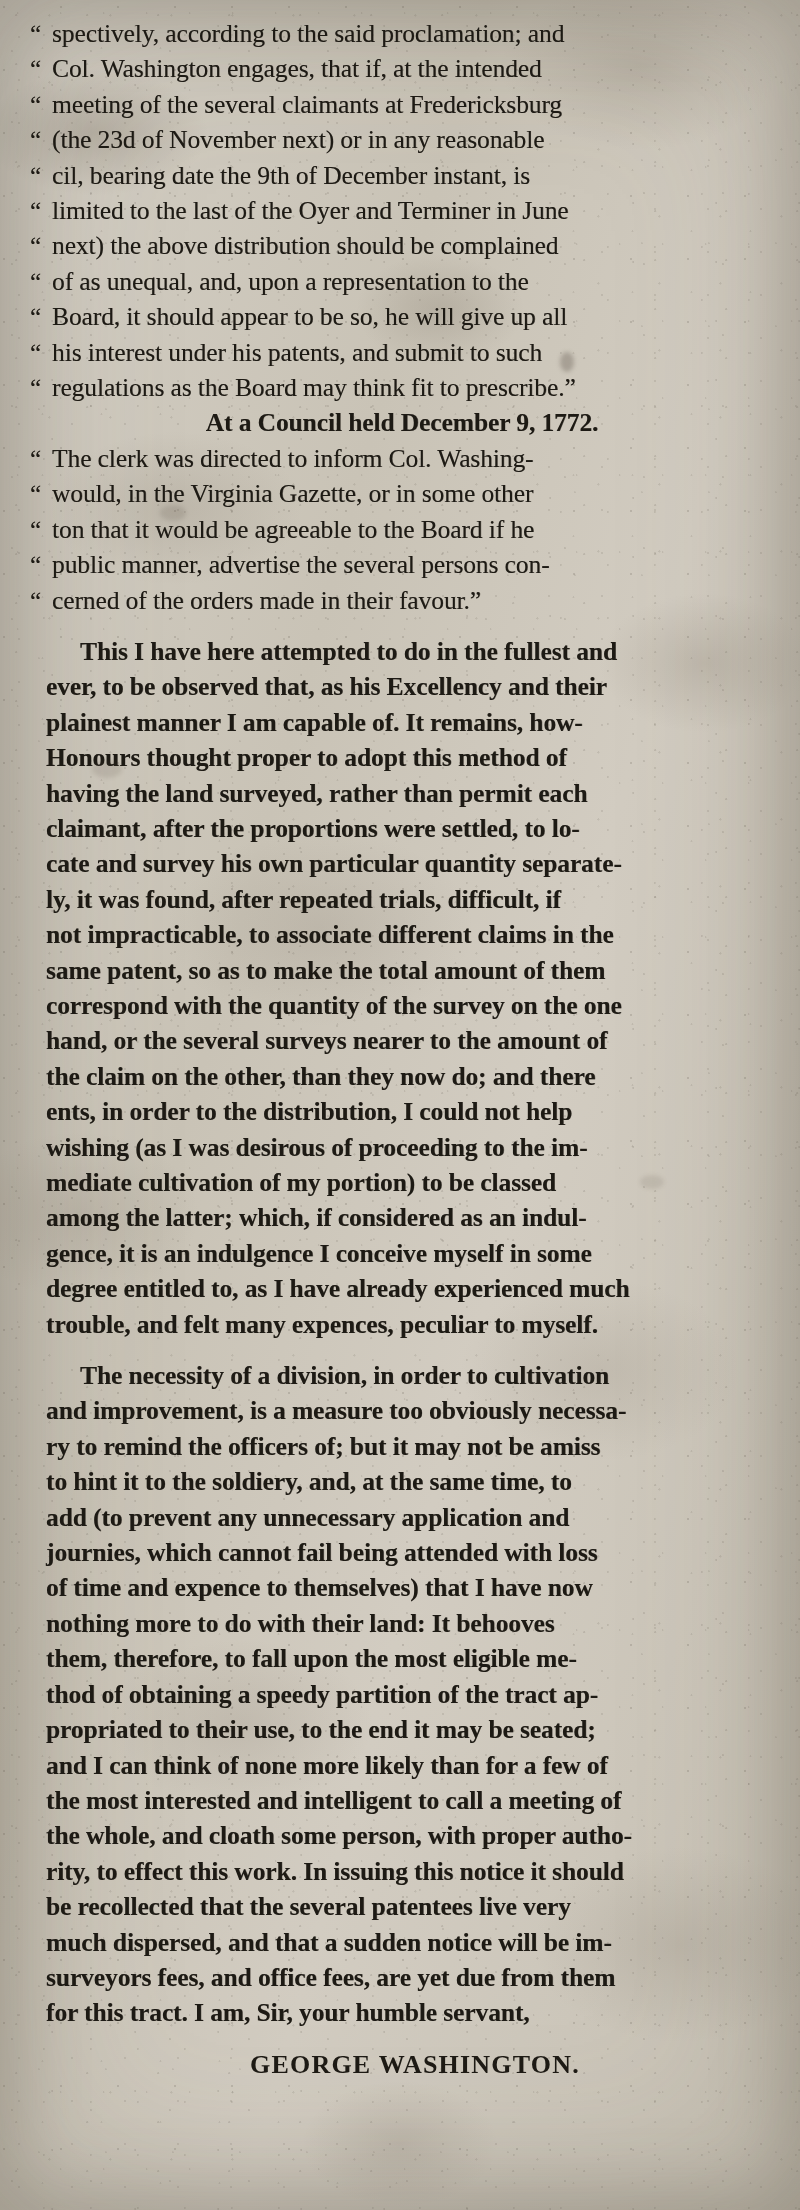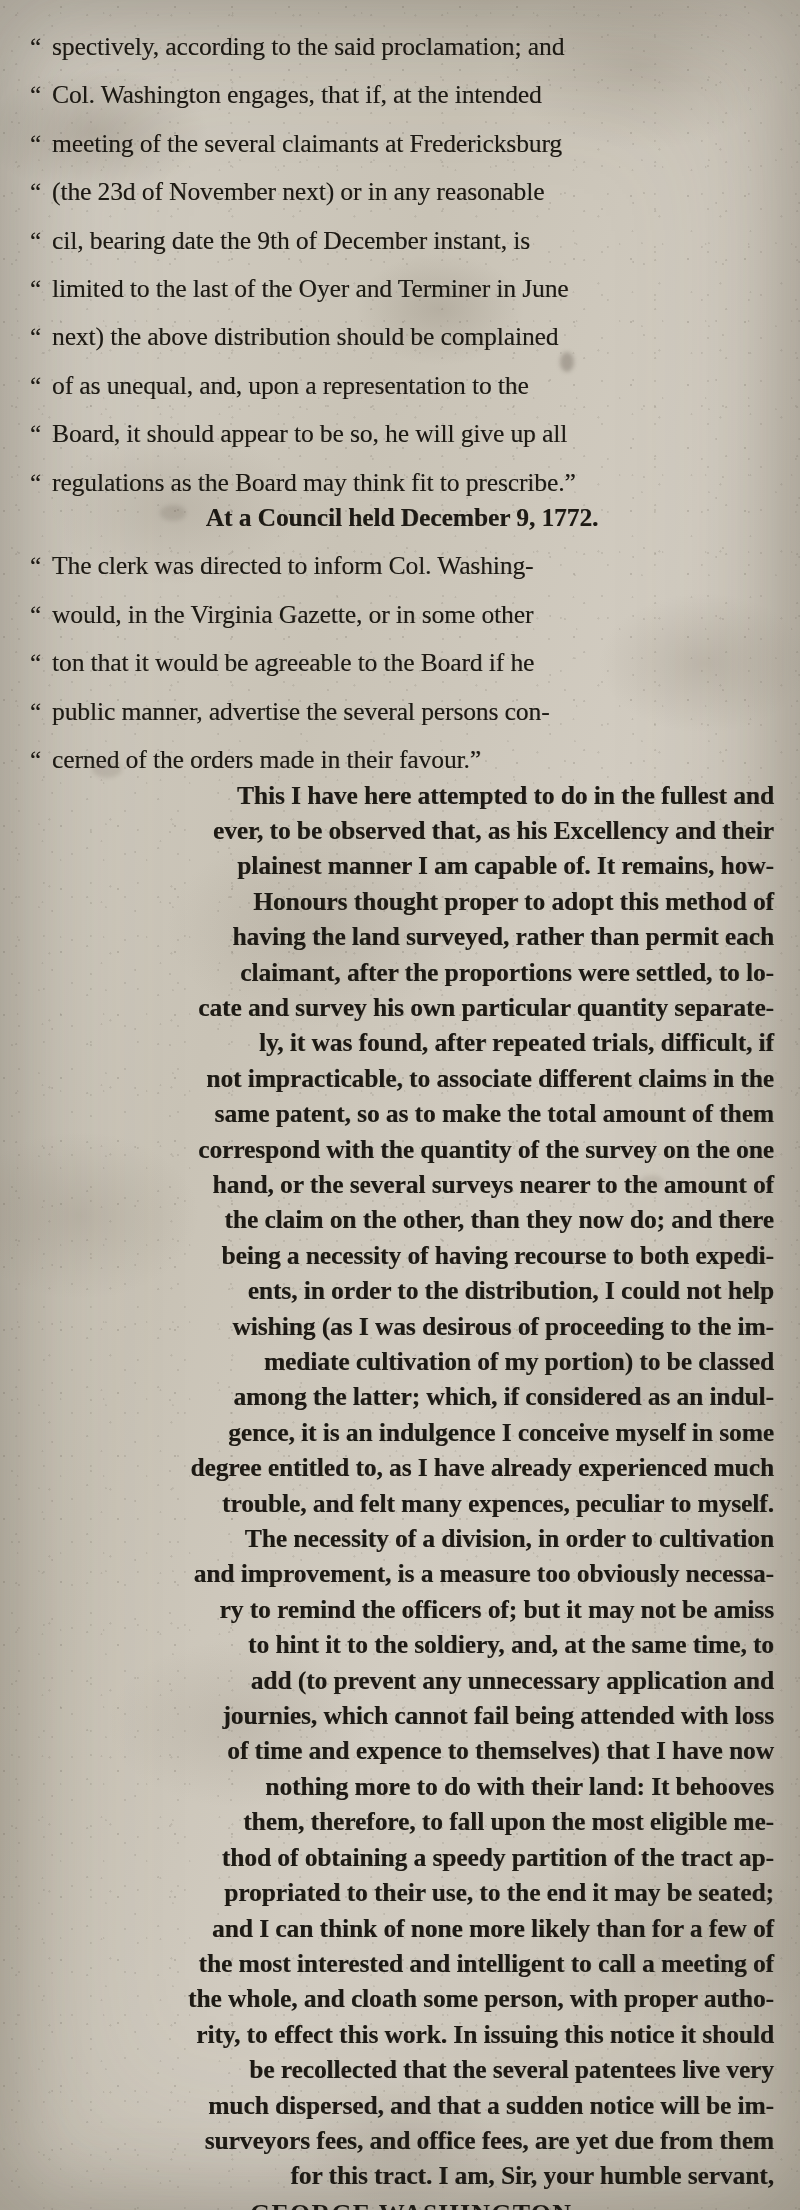--- a/index.html
+++ b/index.html
@@ -72,27 +72,26 @@
   .body-text {
     position: relative;
     z-index: 2;
     color: #1d1a14;
     font-size: 25.5px;
     line-height: 35.4px;
     letter-spacing: -0.1px;
     text-rendering: optimizeLegibility;
   }
 
-  .para { margin: 0; text-align: right; }
+  .para { margin: 16px; }
 
   
   .qline {
     display: block;
     white-space: nowrap;
-    margin-top: 13px;
   }
   .qmark {
     display: inline-block;
     width: 22px;
     font-size: 25px;
     vertical-align: baseline;
   }
 
   .line { display: block; white-space: nowrap; font-weight: bold; }
 
@@ -140,20 +139,21 @@
     <div>
       <span class="qline"><span class="qmark">“</span><span>spectively, according to the said proclamation; and</span></span>
       <span class="qline"><span class="qmark">“</span><span>Col. Washington engages, that if, at the intended</span></span>
       <span class="qline"><span class="qmark">“</span><span>meeting of the several claimants at Fredericksburg</span></span>
       <span class="qline"><span class="qmark">“</span><span>(the 23d of November next) or in any reasonable</span></span>
       <span class="qline"><span class="qmark">“</span><span>cil, bearing date the 9th of December instant, is</span></span>
       <span class="qline"><span class="qmark">“</span><span>limited to the last of the Oyer and Terminer in June</span></span>
       <span class="qline"><span class="qmark">“</span><span>next) the above distribution should be complained</span></span>
       <span class="qline"><span class="qmark">“</span><span>of as unequal, and, upon a representation to the</span></span>
       <span class="qline"><span class="qmark">“</span><span>Board, it should appear to be so, he will give up all</span></span>
+      <span class="qline"><span class="qmark">“</span><span>his interest under his patents, and submit to such</span></span>
       <span class="qline"><span class="qmark">“</span><span>regulations as the Board may think fit to prescribe.”</span></span>
     </div>
 
     <span class="line center">At a Council held December 9, 1772.</span>
 
     <div>
       <span class="qline"><span class="qmark">“</span><span>The clerk was directed to inform Col. Washing-</span></span>
       <span class="qline"><span class="qmark">“</span><span>would, in the Virginia Gazette, or in some other</span></span>
       <span class="qline"><span class="qmark">“</span><span>ton that it would be agreeable to the Board if he</span></span>
       <span class="qline"><span class="qmark">“</span><span>public manner, advertise the several persons con-</span></span>
@@ -167,21 +167,20 @@
       <span class="line">Honours thought proper to adopt this method of</span>
       <span class="line">having the land surveyed, rather than permit each</span>
       <span class="line">claimant, after the proportions were settled, to lo-</span>
       <span class="line">cate and survey his own particular quantity separate-</span>
       <span class="line">ly, it was found, after repeated trials, difficult, if</span>
       <span class="line">not impracticable, to associate different claims in the</span>
       <span class="line">same patent, so as to make the total amount of them</span>
       <span class="line">correspond with the quantity of the survey on the one</span>
       <span class="line">hand, or the several surveys nearer to the amount of</span>
       <span class="line">the claim on the other, than they now do; and there</span>
-      <span class="line">being a necessity of having recourse to both expedi-</span>
       <span class="line">ents, in order to the distribution, I could not help</span>
       <span class="line">wishing (as I was desirous of proceeding to the im-</span>
       <span class="line">mediate cultivation of my portion) to be classed</span>
       <span class="line">among the latter; which, if considered as an indul-</span>
       <span class="line">gence, it is an indulgence I conceive myself in some</span>
       <span class="line">degree entitled to, as I have already experienced much</span>
       <span class="line">trouble, and felt many expences, peculiar to myself.</span>
     </div>
 
     <div class="para">

